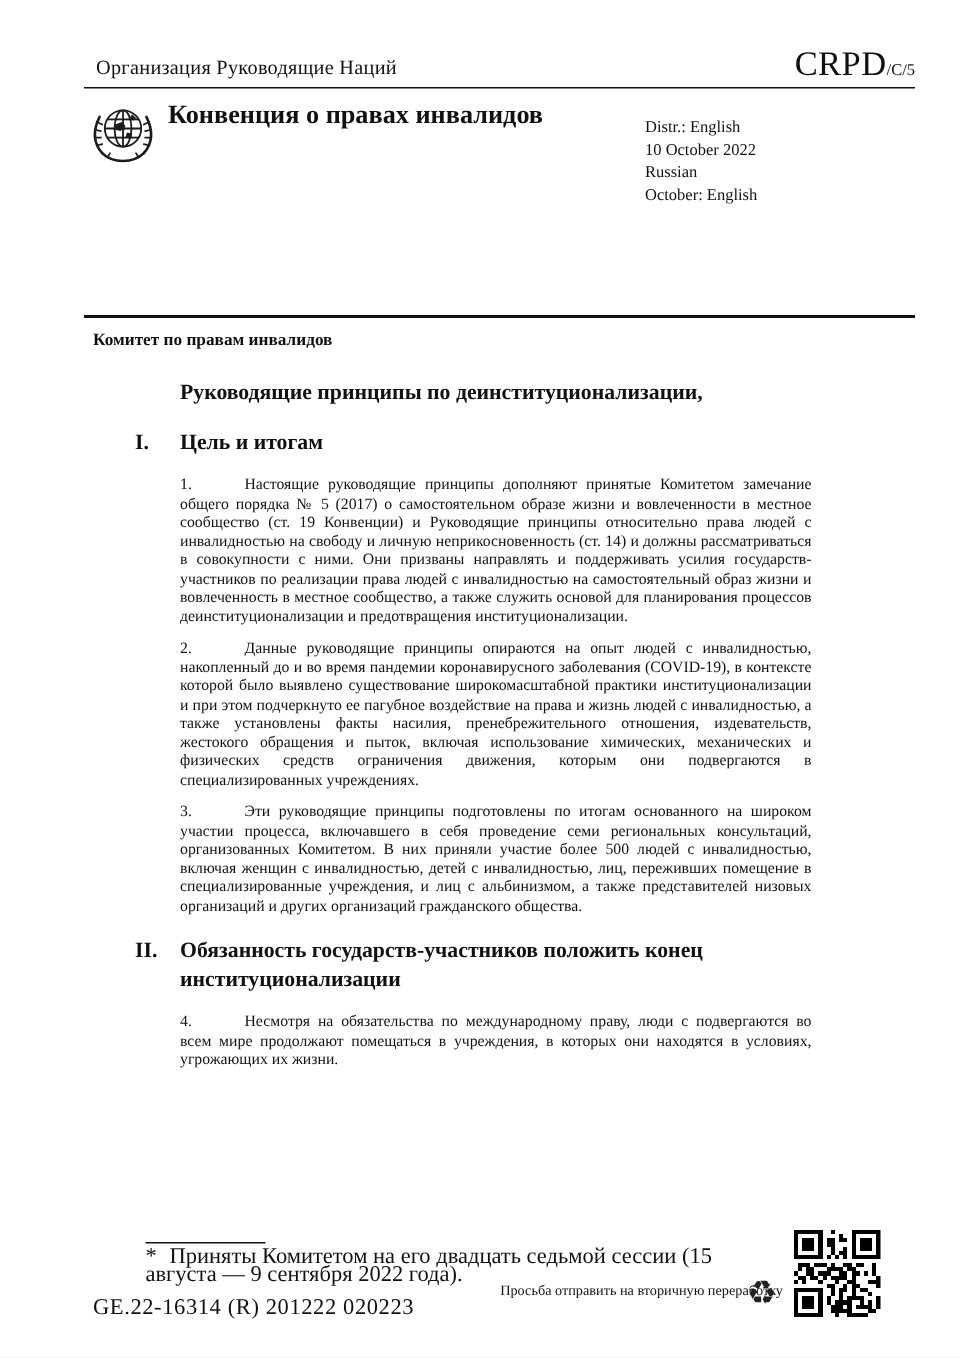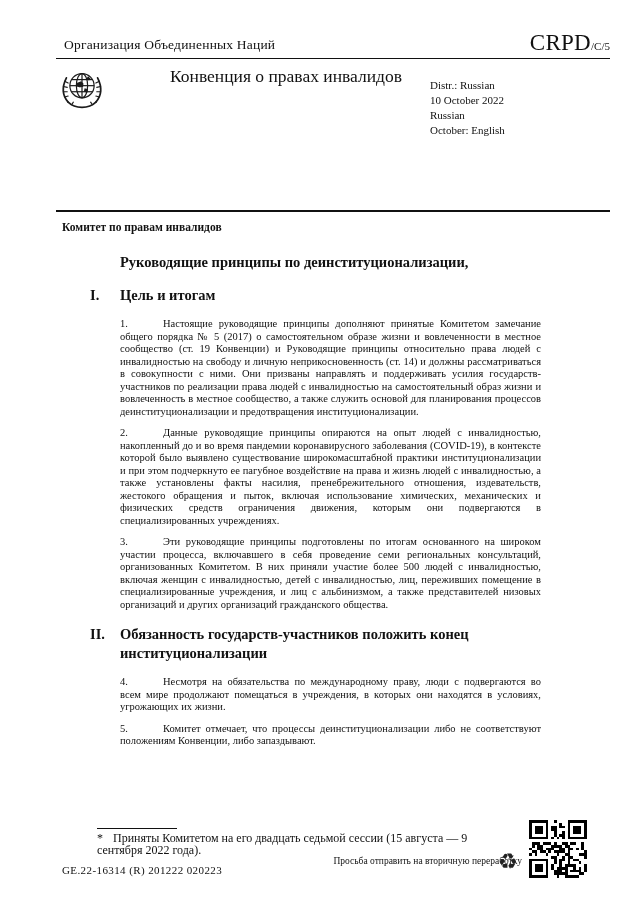--- a/index.html
+++ b/index.html
@@ -6,52 +6,52 @@
   .page{
     position:relative;width:640px;height:905px;margin:0 auto;background:#ffffff;
     font-family:"Liberation Serif","DejaVu Serif",serif;color:#111;overflow:hidden;
   }
   
   .org-name{position:absolute;left:64px;top:37px;font-size:13.5px;letter-spacing:.2px;}
   .doc-symbol{position:absolute;right:30px;top:30px;font-size:23px;letter-spacing:.3px;}
   .doc-symbol .sub{font-size:11px;letter-spacing:0;}
   .rule-thin{position:absolute;left:56px;right:30px;top:58px;border-top:1.6px solid #111;}
   .emblem{position:absolute;left:56px;top:64px;width:52px;height:52px;}
-  .masthead{position:absolute;left:132px;top:66px;width:270px;font-size:17.5px;font-weight:normal;line-height:21px;text-align:right;}
+  .masthead{position:absolute;left:112px;top:66px;width:270px;font-size:17.5px;font-weight:bold;line-height:21px;}
   .distr{position:absolute;left:430px;top:78px;font-size:11px;line-height:15px;}
   .rule-thick{position:absolute;left:56px;right:30px;top:210px;border-top:2.6px solid #111;}
   .committee{position:absolute;left:62px;top:221px;font-size:11.5px;font-weight:bold;}
   
   .content{position:absolute;left:0;top:253px;right:0;}
   .doc-title{margin:0 0 4px 120px;font-size:14.5px;font-weight:bold;line-height:19px;}
   .doc-title sup{font-size:9px;}
   .sec-heading{position:relative;margin:14px 0 0 90px;padding-left:30px;font-size:14.5px;font-weight:bold;line-height:19px;max-width:420px;}
   .sec-heading .roman{position:absolute;left:0;top:0;}
   .para{margin:9px 0 0 120px;width:421px;font-size:10.5px;line-height:12.5px;text-align:justify;}
   .para:first-of-type{margin-top:13px;}
   .pnum{display:inline-block;width:43px;}
   .para-group .para + .para{margin-top:9px;}
   
   .footnote-area{position:absolute;left:0;top:828px;right:0;}
   .fn-rule{margin-left:97px;width:80px;border-top:1px solid #111;}
-  .fn-text{margin:4px 0 0 97px;width:405px;font-size:12px;line-height:11.5px;}
+  .fn-text{margin:4px 0 0 97px;width:405px;font-size:15px;line-height:11.5px;}
   .fn-marker{display:inline-block;width:16px;}
   
-  .ge-number{position:absolute;left:62px;top:864px;font-size:11px;letter-spacing:.4px;}
+  .ge-number{position:absolute;left:62px;top:864px;font-size:15px;letter-spacing:.4px;}
   .recycle-line{position:absolute;top:856px;left:260px;width:262px;text-align:right;font-size:9.5px;font-weight:normal;}
   .recycle-glyph{position:absolute;left:498px;top:849px;font-size:22px;font-weight:normal;color:#222;}
   .qr{position:absolute;left:529px;top:820px;width:58px;height:58px;}
   .qr svg{width:100%;height:100%;shape-rendering:crispEdges;}
 </style>
 </head>
 <body>
 
 <div class="page">
 
-  <div class="org-name">Организация Объединенных Наций</div>
+  <div class="org-name">Организация Руководящие Наций</div>
   <div class="doc-symbol"><span>CRPD</span><span class="sub">/C/5</span></div>
   <div class="rule-thin"></div>
 
   <div class="emblem">
     <svg viewBox="0 0 60 60" xmlns="http://www.w3.org/2000/svg">
       <g stroke="#1c1c1c" fill="none" stroke-width="1.4">
         <circle cx="30" cy="25" r="14"></circle>
         <ellipse cx="30" cy="25" rx="6.5" ry="14"></ellipse>
         <line x1="16" y1="25" x2="44" y2="25"></line>
         <line x1="18" y1="18" x2="42" y2="18"></line>
@@ -80,21 +80,21 @@
           <line x1="50" y1="38" x2="46" y2="37"></line>
         <line x1="18" y1="47" x2="20" y2="44"></line>
           <line x1="42" y1="47" x2="40" y2="44"></line>
       </g>
     </svg>
   </div>
 
   <div class="masthead">Конвенция о правах инвалидов</div>
 
   <div class="distr">
-    <div>Distr.: Russian</div>
+    <div>Distr.: English</div>
     <div>10 October 2022</div>
     <div>Russian</div>
     <div>October: English</div>
   </div>
 
   <div class="rule-thick"></div>
   <div class="committee">Комитет по правам инвалидов</div>
 
   <div class="content">
 
@@ -113,21 +113,20 @@
       <p class="para"><span class="pnum">3.</span><span>Эти руководящие принципы подготовлены по итогам основанного на широком участии процесса, включавшего в себя проведение семи региональных консультаций, организованных Комитетом. В них приняли участие более 500 людей с инвалидностью, включая женщин с инвалидностью, детей с инвалидностью, лиц, переживших помещение в специализированные учреждения, и лиц с альбинизмом, а также представителей низовых организаций и других организаций гражданского общества.</span></p>
     </div>
 
     <div class="sec-heading">
       <span class="roman">II.</span>
       <span>Обязанность государств-участников положить конец институционализации</span>
     </div>
 
     <div class="para-group">
       <p class="para"><span class="pnum">4.</span><span>Несмотря на обязательства по международному праву, люди с подвергаются во всем мире продолжают помещаться в учреждения, в которых они находятся в условиях, угрожающих их жизни.</span></p>
-      <p class="para"><span class="pnum">5.</span><span>Комитет отмечает, что процессы деинституционализации либо не соответствуют положениям Конвенции, либо запаздывают.</span></p>
     </div>
 
   </div>
 
   <div class="footnote-area">
     <div class="fn-rule"></div>
     <div class="fn-text"><span class="fn-marker">*</span><span>Приняты Комитетом на его двадцать седьмой сессии (15 августа — 9 сентября 2022 года).</span></div>
   </div>
 
   <div class="ge-number">GE.22-16314  (R)  201222  020223</div>

